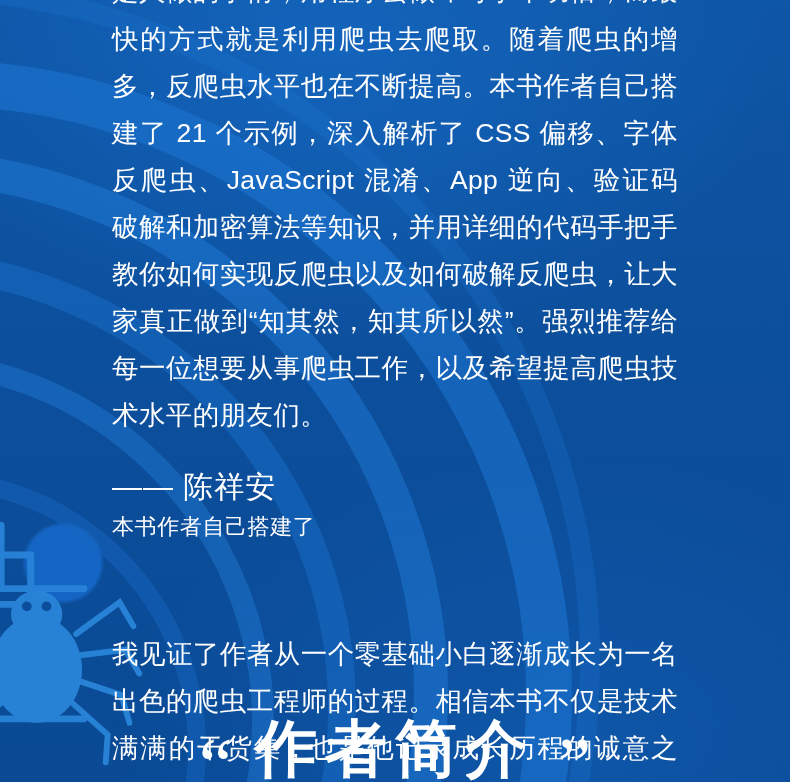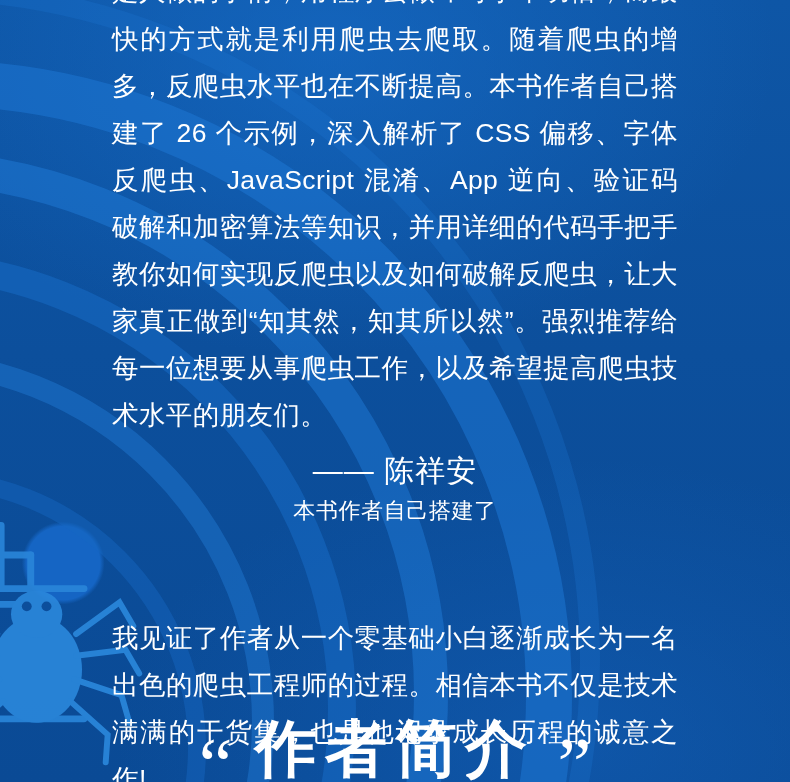--- a/index.html
+++ b/index.html
@@ -79,22 +79,22 @@
     height: 16px;
     overflow: hidden;
   }
   .clip-top .para {
     position: absolute;
     top: -32px;
     left: 0;
     right: 0;
   }
   .attrib {
-    text-align: center;
-    margin-top: 12px;
+    text-align: left;
+    margin-top: 28px;
   }
   .attrib .name {
     font-size: 30px;
     line-height: 40px;
     letter-spacing: 1px;
     white-space: nowrap;
   }
   .attrib .role {
     font-size: 22px;
     line-height: 36px;
@@ -182,21 +182,21 @@
     </g>
   </svg>
 
   <div class="content">
 
     <div class="clip-top">
       <p class="para">是人做的事情，用程序去做即可事半功倍，而最快</p>
     </div>
 
     <div class="quote-block-1">
-      <p class="para">快的方式就是利用爬虫去爬取。随着爬虫的增多，反爬虫水平也在不断提高。本书作者自己搭建了 26 个示例，深入解析了 CSS 偏移、字体反爬虫、JavaScript 混淆、App 逆向、验证码破解和加密算法等知识，并用详细的代码手把手教你如何实现反爬虫以及如何破解反爬虫，让大家真正做到“知其然，知其所以然”。强烈推荐给每一位想要从事爬虫工作，以及希望提高爬虫技术水平的朋友们。</p>
+      <p class="para">快的方式就是利用爬虫去爬取。随着爬虫的增多，反爬虫水平也在不断提高。本书作者自己搭建了 21 个示例，深入解析了 CSS 偏移、字体反爬虫、JavaScript 混淆、App 逆向、验证码破解和加密算法等知识，并用详细的代码手把手教你如何实现反爬虫以及如何破解反爬虫，让大家真正做到“知其然，知其所以然”。强烈推荐给每一位想要从事爬虫工作，以及希望提高爬虫技术水平的朋友们。</p>
       <div class="attrib">
         <div class="name">—— 陈祥安</div>
         <div class="role">本书作者自己搭建了</div>
       </div>
     </div>
 
     <div class="spacer-block"></div>
 
     <div>
       <p class="para">我见证了作者从一个零基础小白逐渐成长为一名出色的爬虫工程师的过程。相信本书不仅是技术满满的干货集，也是他记录成长历程的诚意之作!</p>

